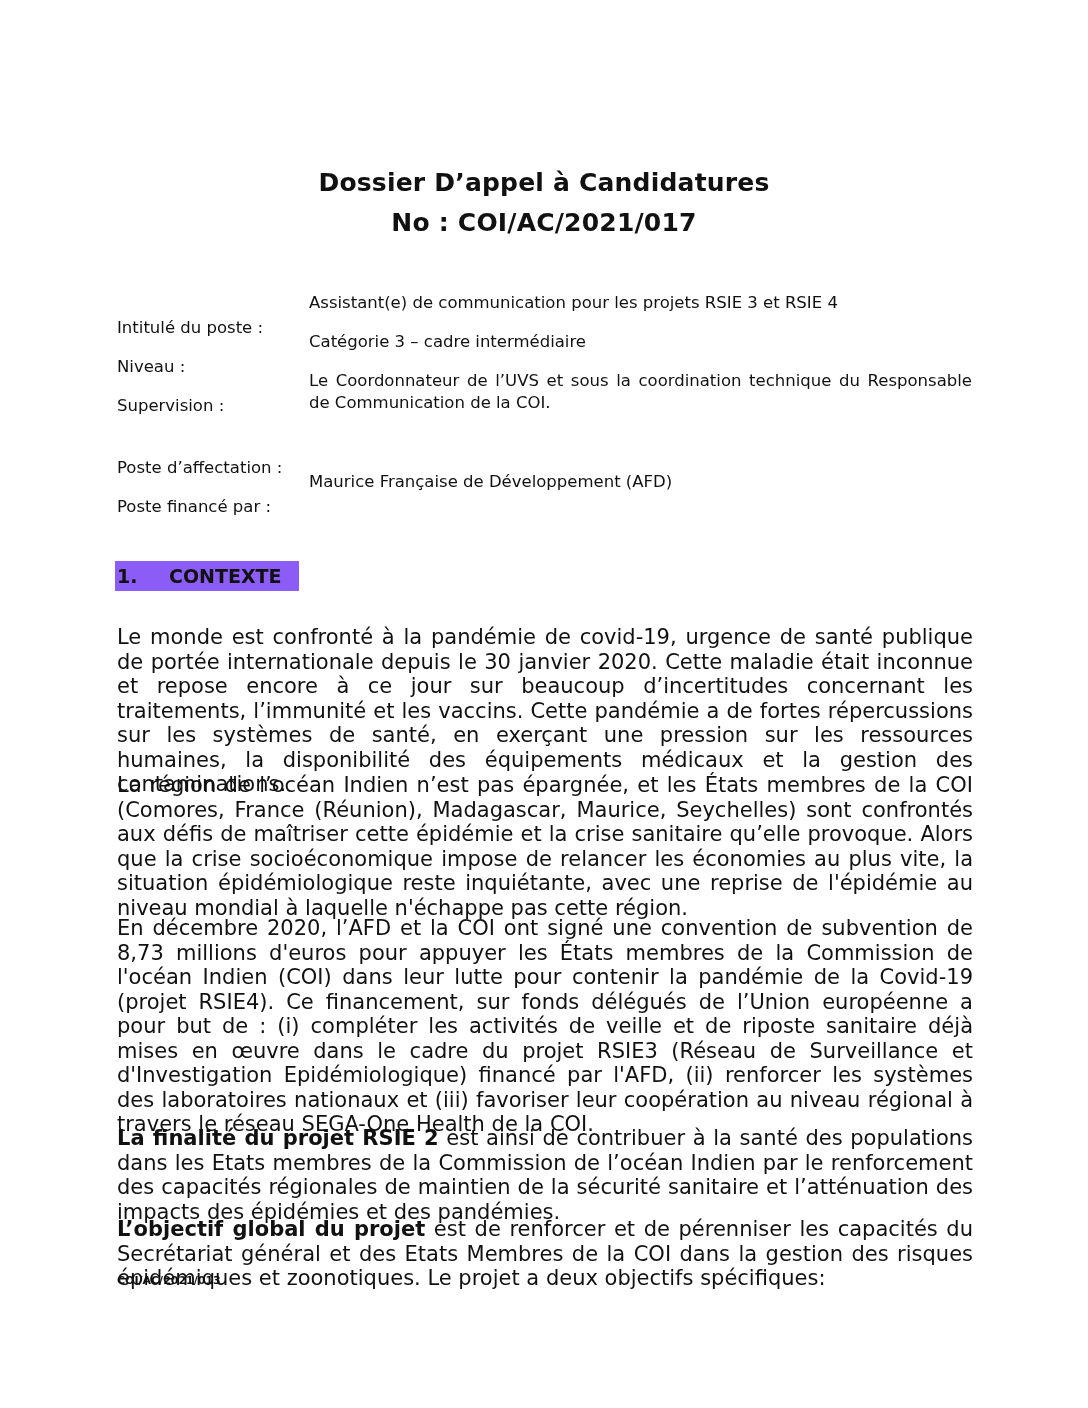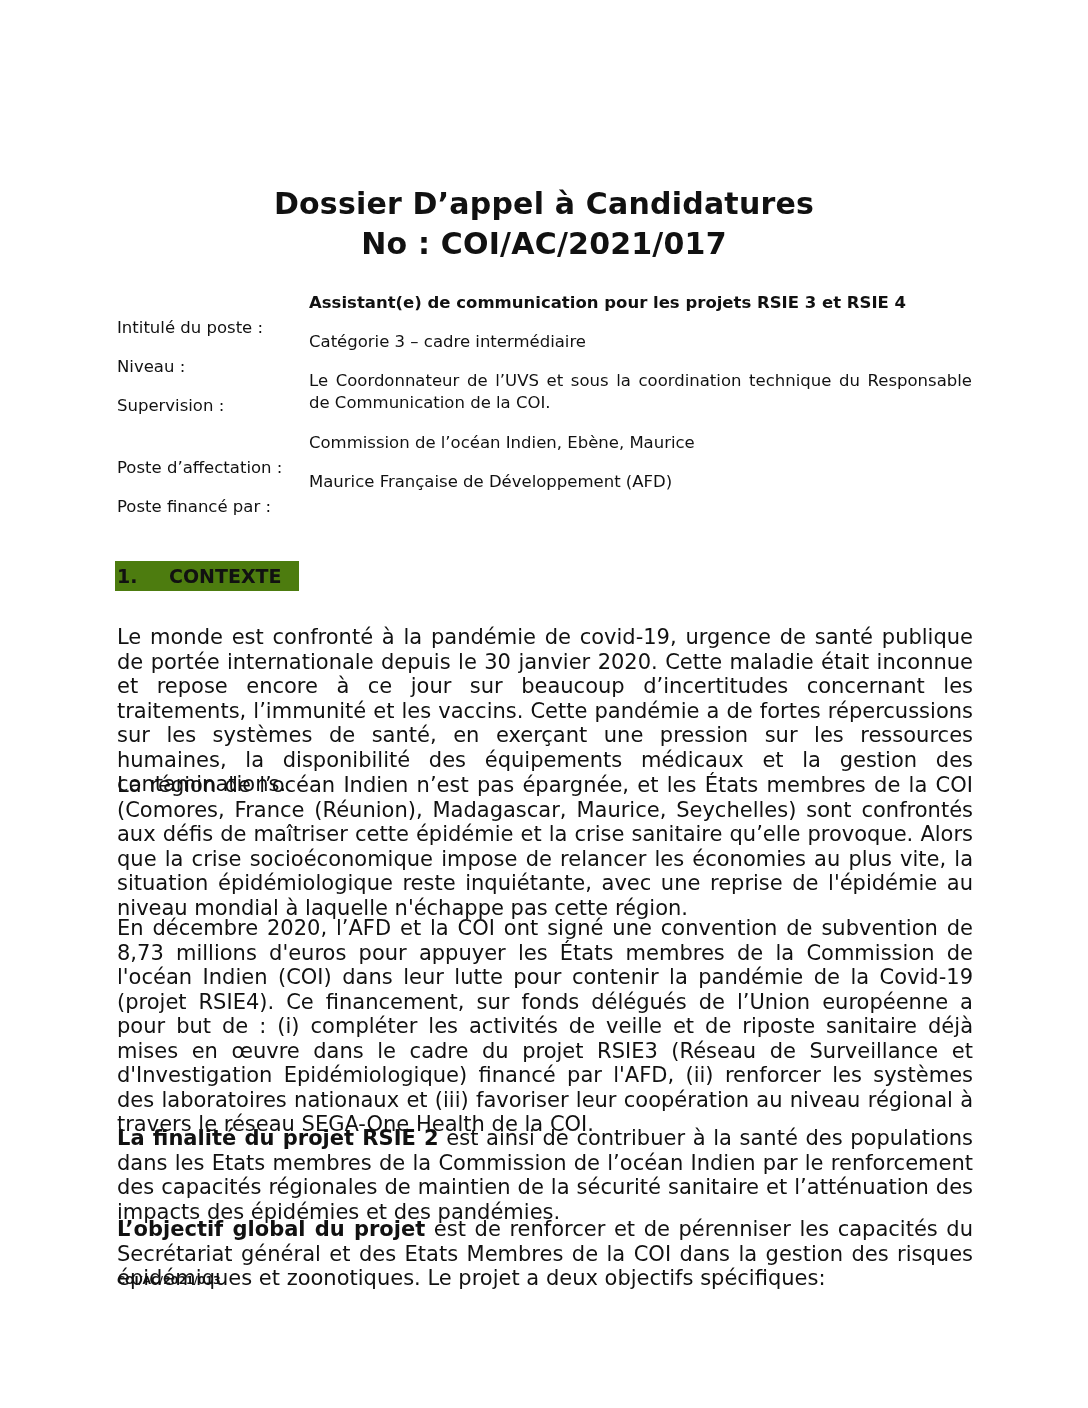--- a/index.html
+++ b/index.html
@@ -1,29 +1,29 @@
 <!DOCTYPE html>
 <html><head>
 <meta charset="utf-8">
 <style>
   html, body { margin: 0; padding: 0; background: #ffffff; }
   body { width: 1088px; height: 1408px; position: relative; overflow: hidden;
          font-family: "DejaVu Sans", "Liberation Sans", sans-serif; color: #111; }
   .page { position: absolute; left: 0; top: 0; width: 1088px; height: 1408px; }
   .title { position: absolute; left: 0; width: 1088px; text-align: center;
-           font-weight: bold; font-size: 30px; letter-spacing: 0.2px; margin-top: 18px; }
+           font-weight: bold; font-size: 25px; letter-spacing: 0.2px; }
   .t1 { top: 168px; }
   .t2 { top: 208px; }
   .info { position: absolute; left: 117px; width: 855px; font-size: 16.5px; }
   .row { position: absolute; left: 0; width: 855px; display: flex; }
   .lbl { width: 192px; flex: none; margin-top: 26px; }
   .val { flex: 1; text-align: justify; line-height: 22px; }
-  .val.bold { font-weight: bold; }
+  .val.bold { font-weight: normal; }
   .section { position: absolute; left: 115px; top: 561px; height: 30px; width: 184px;
-             background: #4d7c0f; font-weight: bold; font-size: 19px; line-height: 30px; }
+             background: #8b5cf6; font-weight: bold; font-size: 19px; line-height: 30px; }
   .section .num { display: inline-block; width: 52px; padding-left: 2px; }
   .para { position: absolute; left: 117px; width: 856px; font-size: 21px;
           line-height: 24.5px; text-align: justify; }
   .para b { font-weight: bold; }
   .footer { position: absolute; left: 117px; top: 1274px; font-size: 11px; font-weight: bold; }
 </style>
 </head>
 <body>
 
 <div class="page">
@@ -38,21 +38,20 @@
     <div class="row" style="top:331px">
       <span class="lbl">Niveau :</span>
       <span class="val">Catégorie 3 – cadre intermédiaire</span>
     </div>
     <div class="row" style="top:370px">
       <span class="lbl">Supervision :</span>
       <span class="val">Le Coordonnateur de l’UVS et sous la coordination technique du Responsable de Communication de la COI.</span>
     </div>
     <div class="row" style="top:432px">
       <span class="lbl">Poste d’affectation :</span>
-      <span class="val">Commission de l’océan Indien, Ebène, Maurice</span>
     </div>
     <div class="row" style="top:471px">
       <span class="lbl">Poste financé par :</span>
       <span class="val">Maurice Française de Développement (AFD)</span>
     </div>
   </div>
 
   <div class="section">
     <span class="num">1.</span><span>CONTEXTE</span>
   </div>

